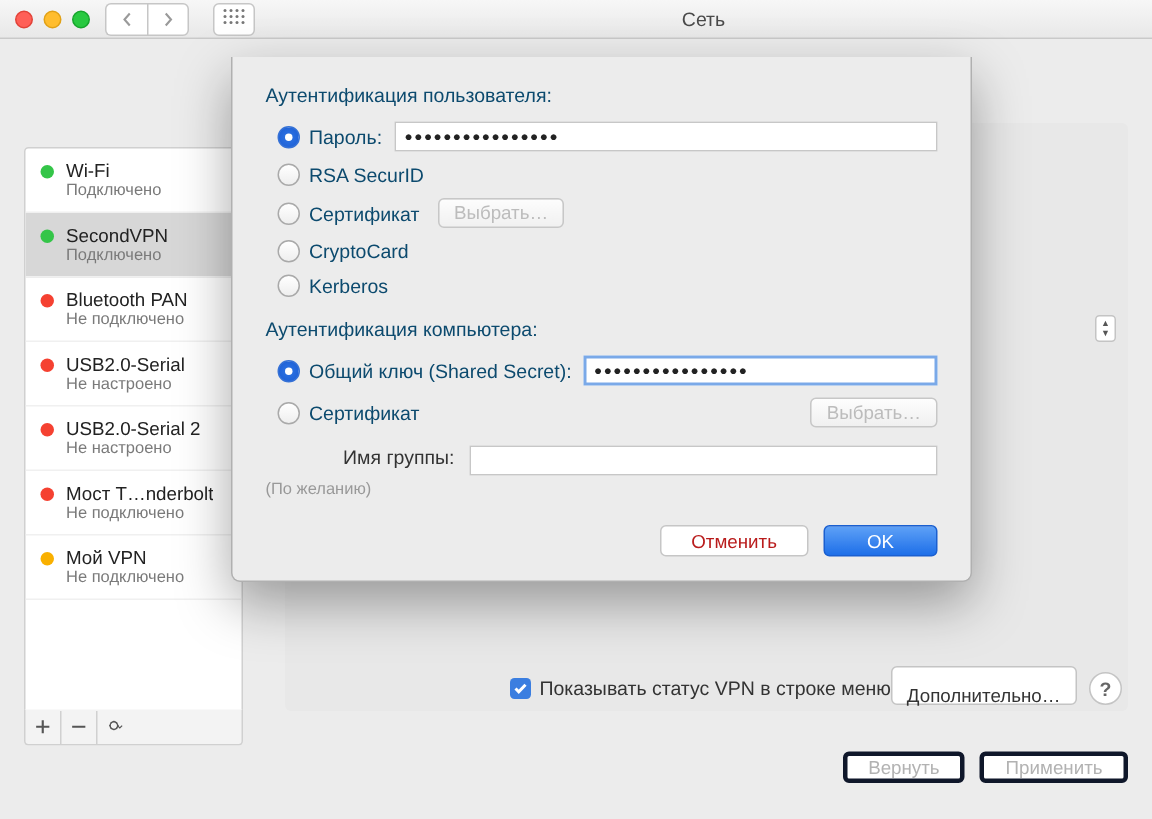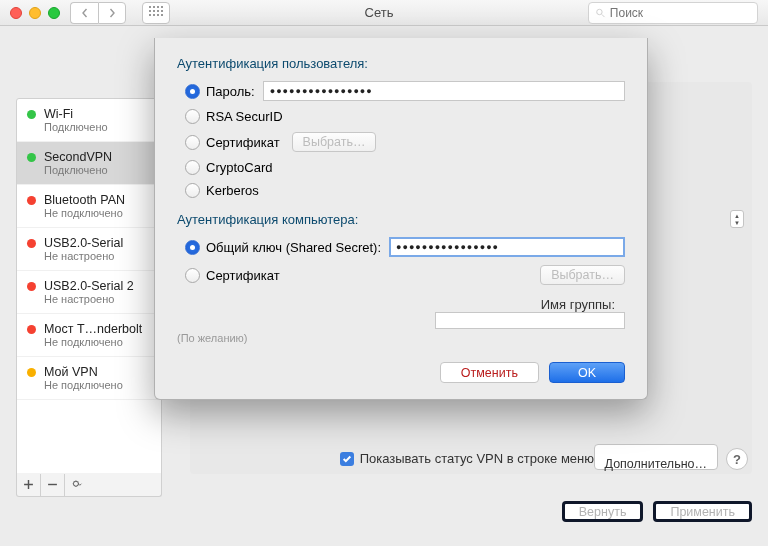--- a/index.html
+++ b/index.html
@@ -57,25 +57,25 @@
 .btn { height: 21px; padding: 0 14px; background: #fff; border: 3px solid #0f172a; border-radius: 4px; color: #333; font-size: 12.5px; display:flex; align-items:center; }
 .btn.dis { color: #b2b2b2; }
 
 
 .sheet { position: absolute; top: 38px; left: 154px; width: 494px; background: #ececec; border: 1px solid #b0b0b0; border-top: none; border-radius: 0 0 6px 6px; box-shadow: 0 14px 36px rgba(0,0,0,0.35); padding: 18px 22px 16px 22px; }
 .sect-title { font-size: 13px; color: #0c4a6e; margin-bottom: 10px; }
 .radio-row { display: flex; align-items: center; margin-bottom: 8px; margin-left: 8px; gap: 6px; }
 .radio { width: 15px; height: 15px; border-radius: 50%; border: 1px solid #a9a9a9; background: linear-gradient(#fff,#eee); display:flex; align-items:center; justify-content:center; flex:none; }
 .radio.on { border-color: #3571d6; background: radial-gradient(#fff 18%, #2a6fe0 24%, #1a5cd4 100%); }
 .radio.on::after { content:''; width:5px; height:5px; background:#fff; border-radius:50%; }
-.rlabel { font-size: 13px; color: #000000; white-space: nowrap; }
+.rlabel { font-size: 13px; color: #0c4a6e; white-space: nowrap; }
 .pwfield { flex:1; height: 20px; background:#fff; border:1px solid #c7c7c7; border-radius:0; padding:0 6px; letter-spacing: 1px; font-size: 9px; display:flex; align-items:center; color:#222; margin-left: 2px; }
 .pwfield.focus { border: 2px solid #7aa9e8; padding: 0 5px; }
 .selbtn { height: 20px; padding: 0 10px; background: linear-gradient(#fdfdfd,#f0f0f0); border: 1px solid #c7c7c7; border-radius: 4px; color: #bcbcbc; font-size: 12.5px; margin-left: 6px; }
-.group-row { display:flex; align-items:flex-end; margin: 12px 0 2px 0; flex-direction: column; }
+.group-row { display:flex; align-items:flex-start; margin: 12px 0 2px 0; }
 .group-lbl { width: 126px; text-align: right; margin-right: 10px; color:#333; }
 .group-in { flex:1; height:20px; background:#fff; border:1px solid #c7c7c7; padding:0 6px; }
 .grp-hint { font-size:11px; color:#999; margin-top: 3px; padding-right: 40px; }
 .sheet-btns { display:flex; justify-content:flex-end; gap:10px; margin-top:18px; }
 .sbtn { height: 21px; padding: 0 20px; border-radius: 4px; border: 1px solid #c6c6c6; background:#fff; font-size:12.5px; color:#b91c1c; }
 .sbtn.primary { background: linear-gradient(#5ea1f7,#1e6fe8); border-color:#1a5fd0; color:#fff; padding: 0 28px; }
 .row-right { margin-left: auto; }
 </style>
 </head>
 <body>
@@ -108,27 +108,20 @@
         <i></i>
         <i></i>
         <i></i>
         <i></i>
         <i></i>
         <i></i>
         <i></i>
       </div>
   </div>
   <div class="wtitle">Сеть</div>
-  <div class="search">
-    <svg viewBox="0 0 16 16">
-        <circle cx="6.5" cy="6.5" r="4" stroke="#aaa" stroke-width="1.3" fill="none"></circle>
-        <line x1="10" y1="10" x2="14" y2="14" stroke="#aaa" stroke-width="1.3"></line>
-      </svg>
-    <input placeholder="Поиск" style="">
-  </div>
 </div>
 
 <div class="main">
 
   <div class="sidebar">
     <div class="sbitem">
       <div class="sbrow">
           <span class="statusdot s-green"></span>
           <span class="sbname">Wi-Fi</span>
         </div>

